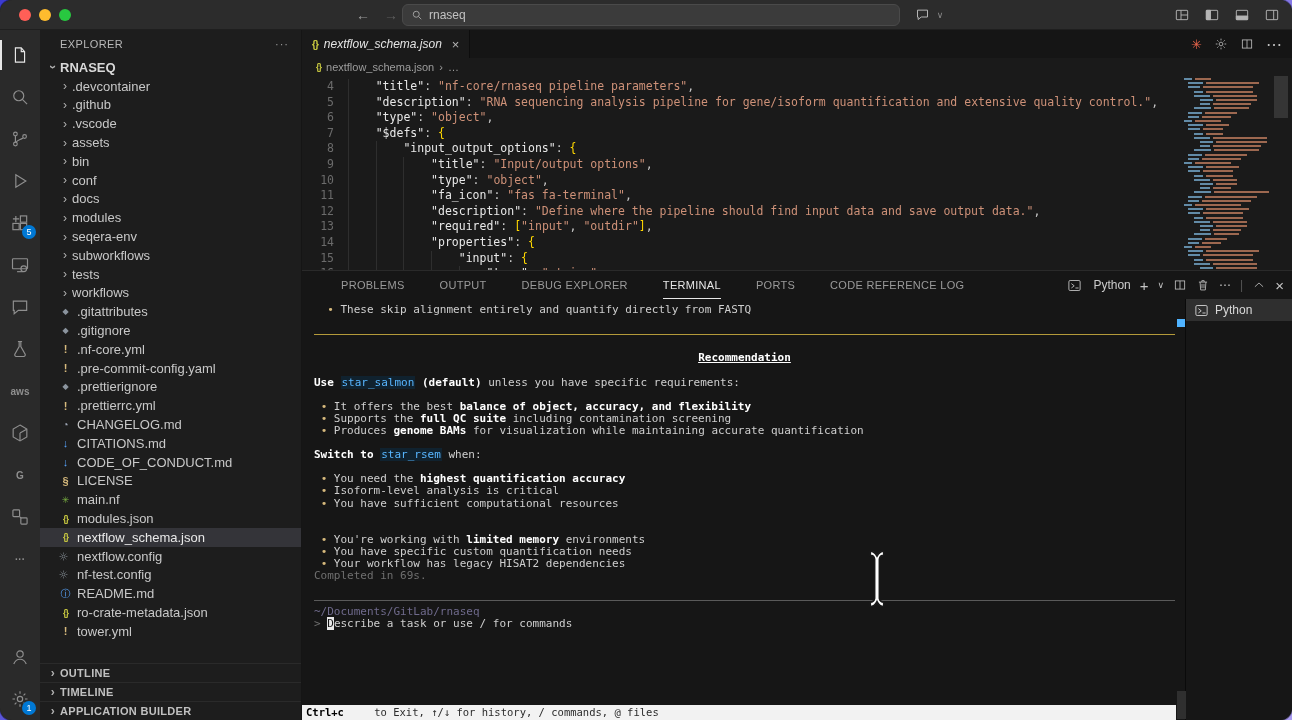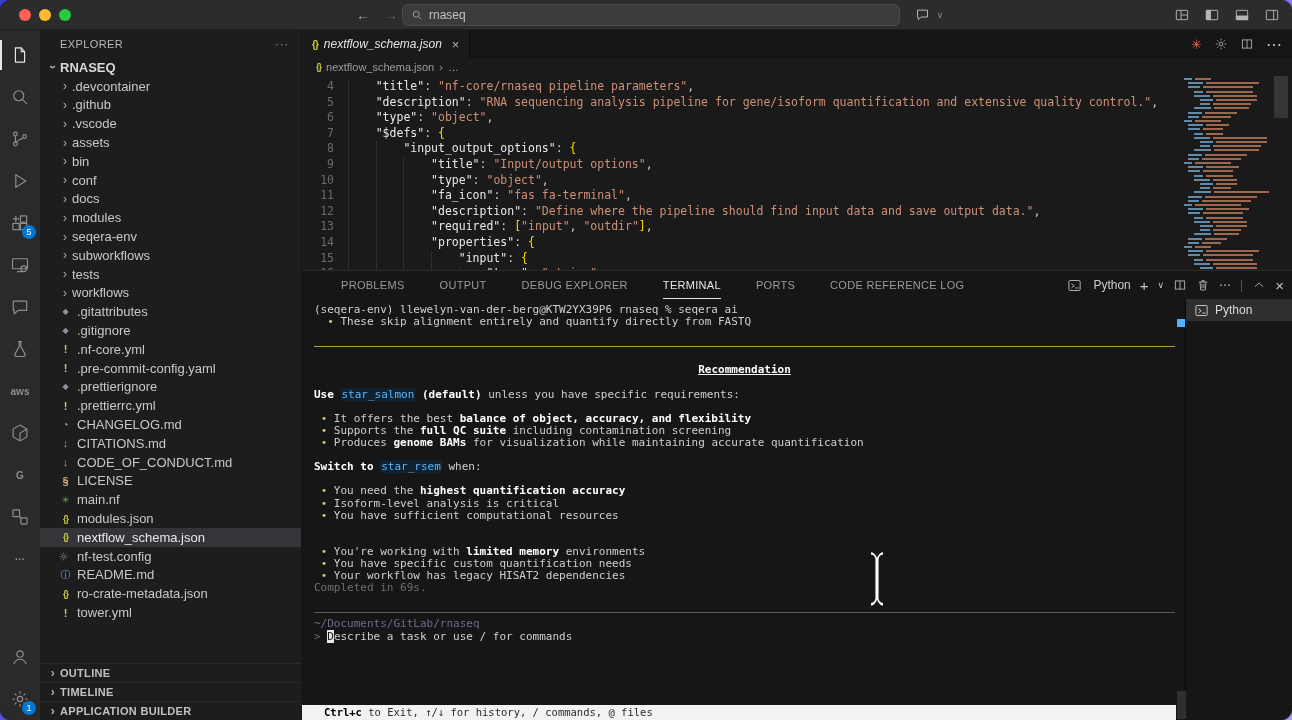--- a/index.html
+++ b/index.html
@@ -105,21 +105,21 @@
   .seg-d { color:#6f6f6f; }
   .seg-pa { color:#6f6a8c; }
   .seg-c { color:#58b6ff; background:#10222f; padding:0 1px;text-align:right; }
   .seg-cur { background:#e8e8e8; color:#141414; }
   .t-head { height:12.1px; text-align:center; padding-right:10px; }
   .t-head span { color:#fff; font-weight:bold; text-decoration:underline; }
   .t-hr { height:12.1px; position:relative; }
   .t-hr::after { content:""; position:absolute; left:0; right:10px; top:6px; border-top:1px solid; }
   .t-hr.yellow::after { border-color:#b49a3a; }
   .t-hr.gray::after { border-color:#5a5a5a; }
-  #term-status { position:absolute; left:0; right:9px; bottom:0; height:15px; background:#f2f2f2; color:#2b2b2b; font-size:10.5px; display:flex; align-items:center; padding-left:22px; white-space:pre;}
+  #term-status { position:absolute; left:0; right:9px; bottom:0; height:15px; background:#f2f2f2; color:#2b2b2b; font-size:10.5px; display:flex; align-items:center; padding-left:4px; white-space:pre;gap:24px;}
   #term-status b { color:#000; }
   #term-scroll-marker { position:absolute; width:8px; height:8px; background:#4fb3ff; }
   #term-scroll-thumb { position:absolute; width:9px; height:28px; background:#2f2f2f; }
   #terminal-list { flex:0 0 107px; border-left:1px solid #0a0a0a; display:flex; flex-direction:column; }
   .tlist-item { height:22px; display:flex; align-items:center; gap:6px; padding-left:8px; color:#d8d8d8; font-size:12px; cursor:pointer;}
   .tlist-item.selected { background:#2f2f2f; }
   
   #mouse-cursor { position:absolute; left:863px; top:549px; pointer-events:none; z-index:50;}
   svg.icon { display:block; }
 </style>
@@ -411,20 +411,29 @@
               <span class="ficon fi-json">{}</span>
               <span>nextflow_schema.json</span>
             </div>
             <div class="trow">
               <span class="ficon fi-gear">
                 <svg class="icon" width="11" height="11" viewBox="0 0 24 24" fill="none" stroke="currentColor" stroke-width="1.4">
                   <circle cx="12" cy="12" r="3.2"></circle>
                   <path d="M12 3.5v2.6M12 17.9v2.6M3.5 12h2.6M17.9 12h2.6M6 6l1.9 1.9M16.1 16.1L18 18M6 18l1.9-1.9M16.1 7.9L18 6"></path>
                 </svg>
               </span>
+              <span>nextflow.config</span>
+            </div>
+            <div class="trow">
+              <span class="ficon fi-gear">
+                <svg class="icon" width="11" height="11" viewBox="0 0 24 24" fill="none" stroke="currentColor" stroke-width="1.4">
+                  <circle cx="12" cy="12" r="3.2"></circle>
+                  <path d="M12 3.5v2.6M12 17.9v2.6M3.5 12h2.6M17.9 12h2.6M6 6l1.9 1.9M16.1 16.1L18 18M6 18l1.9-1.9M16.1 7.9L18 6"></path>
+                </svg>
+              </span>
               <span>nf-test.config</span>
             </div>
             <div class="trow">
               <span class="ficon fi-info">ⓘ</span>
               <span>README.md</span>
             </div>
             <div class="trow">
               <span class="ficon fi-json">{}</span>
               <span>ro-crate-metadata.json</span>
             </div>
@@ -712,21 +721,20 @@
                 <svg class="icon" width="14" height="14" viewBox="0 0 24 24" fill="none" stroke="currentColor" stroke-width="1.4">
                   <path d="M5 15l7-6.5L19 15"></path>
                 </svg>
               </span>
               <span class="pa-icon" style="font-size: 15px;">×</span>
             </div>
         </div>
         <div id="panel-body">
           <div id="terminal-col">
             <div id="terminal-lines">
-                <div class="t-line"><span class="seg-p">(seqera-env) llewelyn-van-der-berg@KTW2YX39P6 rnaseq % seqera ai</span></div>
                 <div class="t-line"><span class="seg-p">  </span><span class="seg-y">•</span><span class="seg-p"> These skip alignment entirely and quantify directly from FASTQ</span></div>
                 <div class="t-line"></div>
                 <div class="t-hr yellow"></div>
                 <div class="t-line"></div>
                 <div class="t-head"><span>Recommendation</span></div>
                 <div class="t-line"></div>
                 <div class="t-line"><span class="seg-b">Use </span><span class="seg-c">star_salmon</span><span class="seg-b"> (default)</span><span class="seg-p"> unless you have specific requirements:</span></div>
                 <div class="t-line"></div>
                 <div class="t-line"><span class="seg-p"> </span><span class="seg-y">•</span><span class="seg-p"> It offers the best </span><span class="seg-b">balance of object, accuracy, and flexibility</span></div>
                 <div class="t-line"><span class="seg-p"> </span><span class="seg-y">•</span><span class="seg-p"> Supports the </span><span class="seg-b">full QC suite</span><span class="seg-p"> including contamination screening</span></div>

